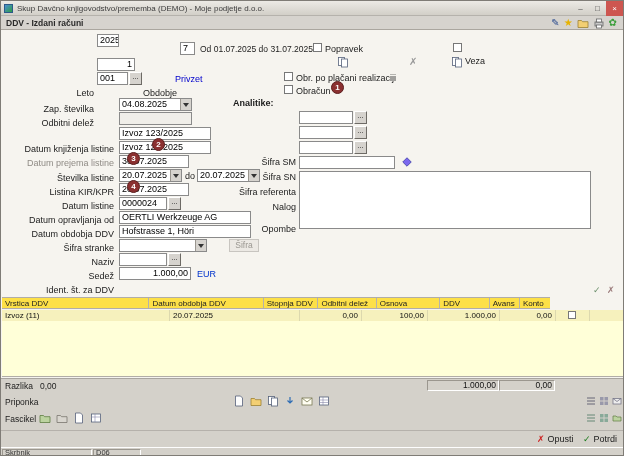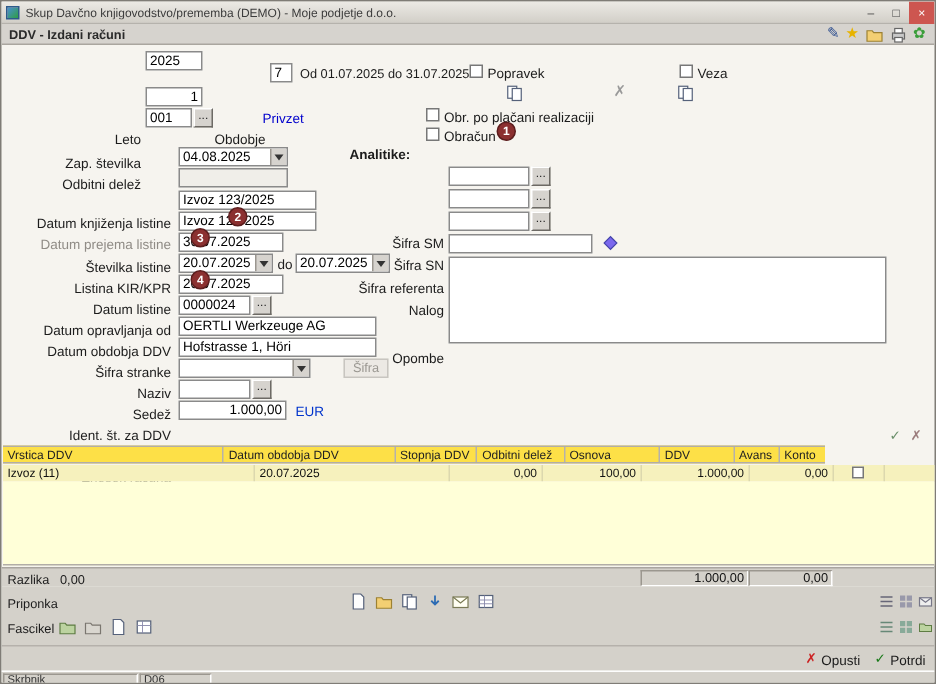--- a/index.html
+++ b/index.html
@@ -79,33 +79,33 @@
     <span class="appico"></span>
     <span class="t">Skup Davčno knjigovodstvo/prememba (DEMO) - Moje podjetje d.o.o.</span>
     <span class="winbtns">
       <span class="winbtn">–</span>
       <span class="winbtn">□</span>
       <span class="winbtn close">×</span>
     </span>
   </div>
 
   <div class="lbl r" style="left:40px;top:43px;width:53px">Leto</div>
-  <div class="fld" style="left:96px;top:33px;width:38px">
+  <div class="fld" style="left:96px;top:33px;width:22px">
       <span>2025</span>
     </div>
   <div class="lbl r" style="left:132px;top:43px;width:44px">Obdobje</div>
   <div class="fld" style="left:179px;top:41px;width:15px">
       <span>7</span>
     </div>
   <div class="lbl" style="left:199px;top:43px;font-size:8.5px">Od 01.07.2025 do 31.07.2025</div>
 
   <div class="chk" style="left:312px;top:42px"></div>
   <div class="lbl" style="left:324px;top:43px">Popravek</div>
   <div class="chk" style="left:452px;top:42px"></div>
-  <div class="lbl" style="left:464px;top:43px">Veza</div>
+  <div class="lbl" style="left:464px;top:55px">Veza</div>
 
   <span class="abs" style="left:336px;top:55px"><svg width="12" height="12" viewBox="0 0 12 12">
         <rect x="1.5" y="1.5" width="6" height="8" fill="#fff" stroke="#55617a" stroke-width="0.8"></rect>
         <rect x="4.5" y="3" width="6" height="8" fill="#fff" stroke="#55617a" stroke-width="0.8"></rect>
       </svg></span>
   <span class="abs" style="left:408px;top:55px;color:#999;font-size:10px">✗</span>
   <span class="abs" style="left:450px;top:55px"><svg width="12" height="12" viewBox="0 0 12 12">
         <rect x="1.5" y="1.5" width="6" height="8" fill="#fff" stroke="#55617a" stroke-width="0.8"></rect>
         <rect x="4.5" y="3" width="6" height="8" fill="#fff" stroke="#55617a" stroke-width="0.8"></rect>
       </svg></span>
@@ -229,21 +229,21 @@
   <div class="btn3" style="left:353px;top:140px">...</div>
 
   <div class="lbl r" style="left:230px;top:157px;width:65px">Nalog</div>
   <div class="fld" style="left:298px;top:155px;width:96px">
       <span></span>
     </div>
   <span class="abs" style="left:400px;top:155px"><svg width="12" height="12" viewBox="0 0 12 12">
         <rect x="3" y="3" width="6" height="6" transform="rotate(45 6 6)" fill="#7b68ee" stroke="#4444aa" stroke-width="0.8"></rect>
       </svg></span>
 
-  <div class="lbl r" style="left:230px;top:189px;width:65px">Opombe</div>
+  <div class="lbl r" style="left:230px;top:179px;width:65px">Opombe</div>
   <div class="abs" style="left:298px;top:170px;width:292px;height:58px;background:#fff;border:1px solid #8a8a8a"></div>
 
   <span class="navic" style="left:592px;top:284px;color:#6b8f6b">✓</span>
   <span class="navic" style="left:606px;top:284px;color:#9b7b7b">✗</span>
 
   <div class="thdr">
     <div class="thc" style="width:168px">Vrstica DDV</div>
     <div class="thc" style="width:130px">Datum obdobja DDV</div>
     <div class="thc" style="width:62px">Stopnja DDV</div>
     <div class="thc" style="width:66px">Odbitni delež</div>

